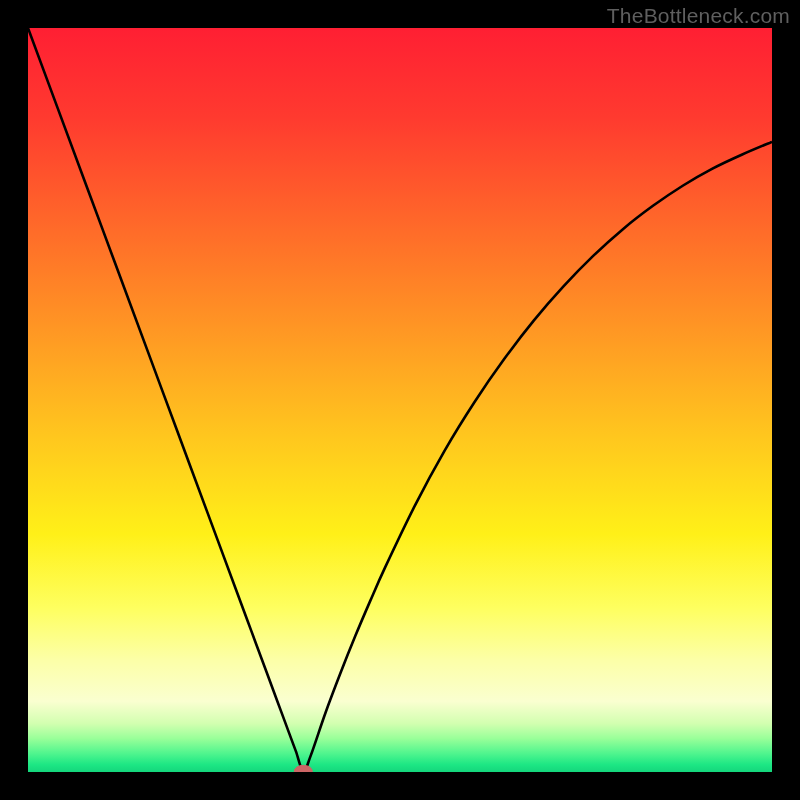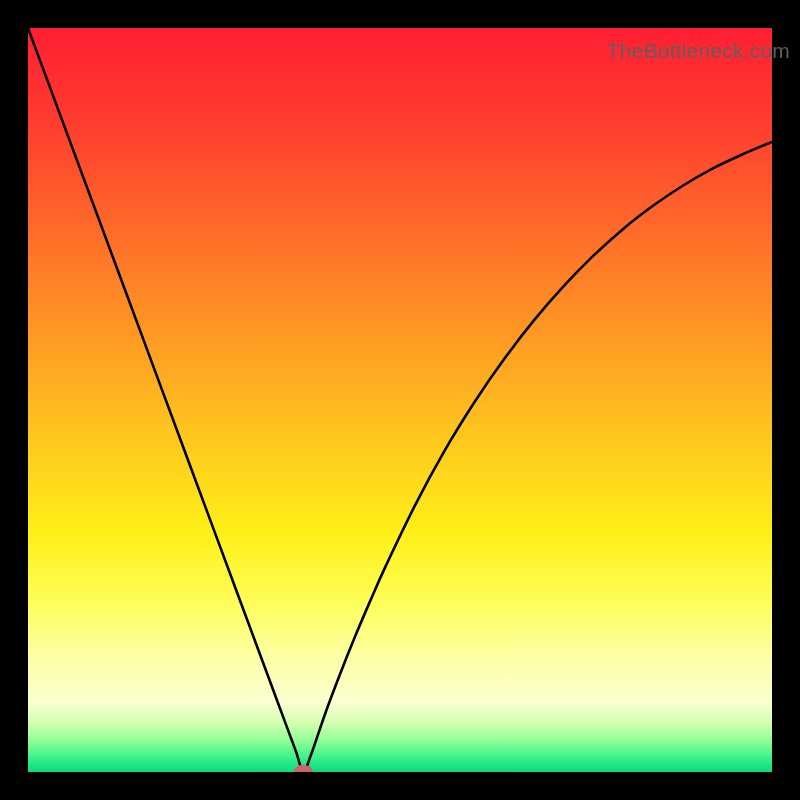--- a/index.html
+++ b/index.html
@@ -19,21 +19,20 @@
   }
   .watermark {
     position: absolute;
     top: 4px;
     right: 10px;
     color: #5f5f5f;
     font-size: 21px;
     font-weight: 400;
     letter-spacing: 0.2px;
     z-index: 10;
-    margin-top: 35px;
   }
   .plot-area {
     position: absolute;
     left: 28px;
     top: 28px;
     width: 744px;
     height: 744px;
   }
   svg {
     display: block;

